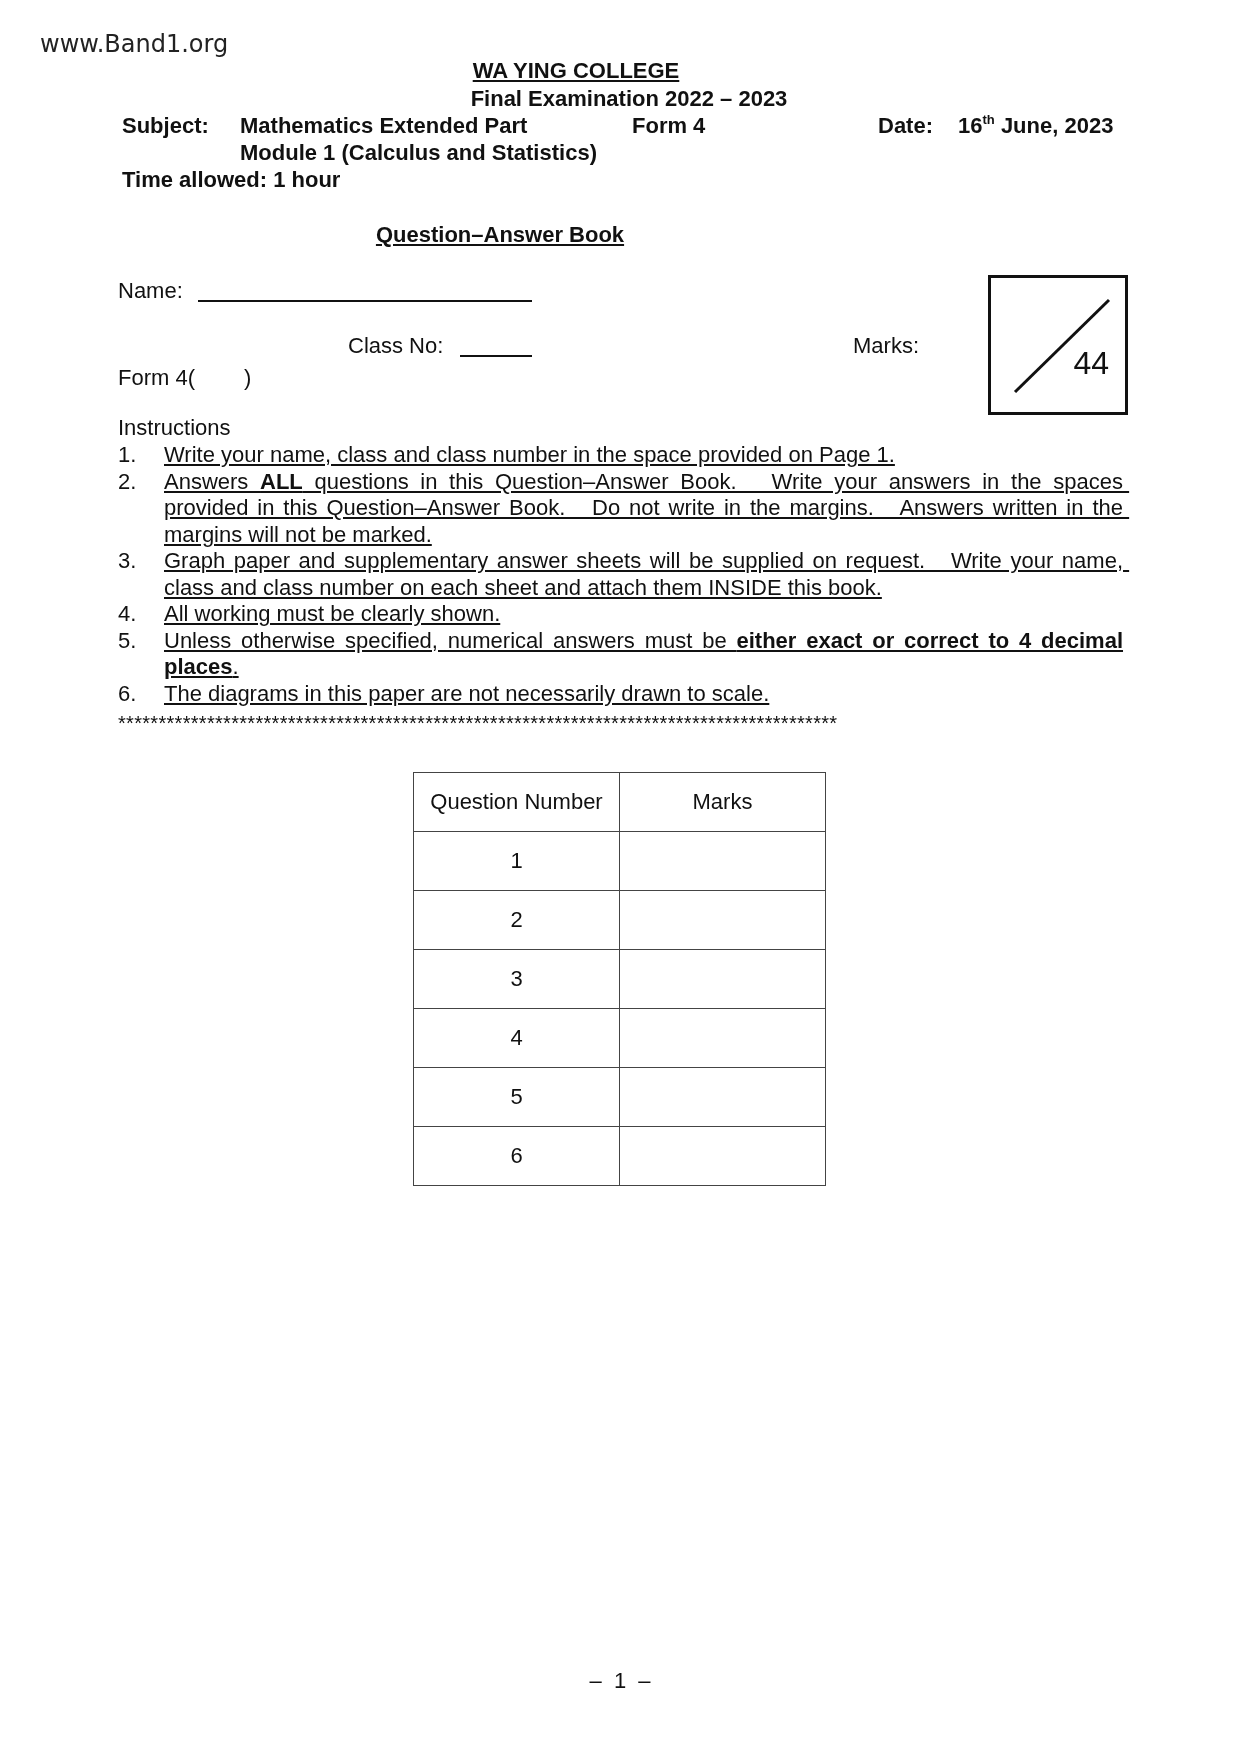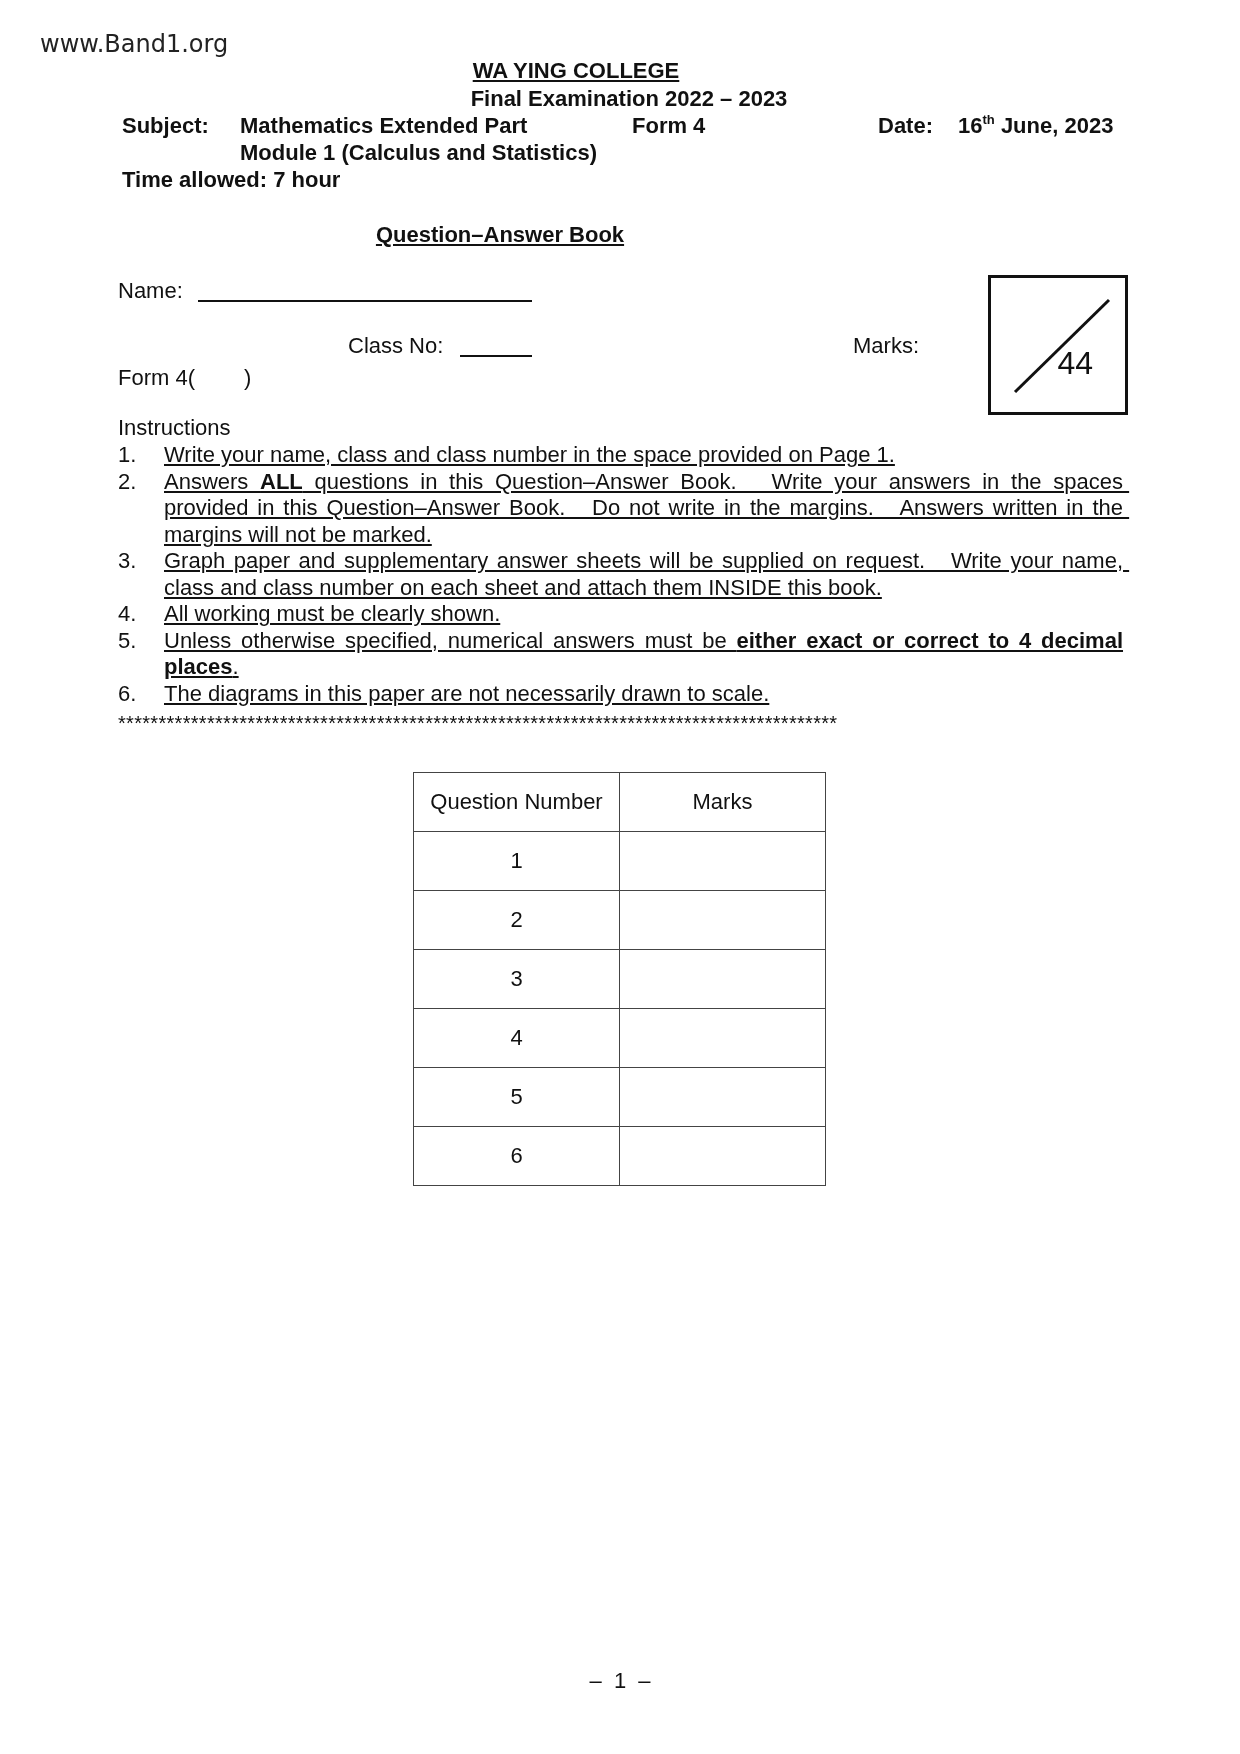--- a/index.html
+++ b/index.html
@@ -20,21 +20,21 @@
   .qab { left: 0; width: 1000px; top: 222px; text-align: center; text-decoration: underline; font-size: 22px; font-weight: bold; }
   .reg { font-size: 22px; font-weight: normal; }
   .name-label { left: 118px; top: 278px; }
   .name-line { left: 198px; top: 300px; width: 334px; border-bottom: 2px solid #111; }
   .form4 { left: 118px; top: 333px; margin-top: 32px; }
   .classno-label { left: 348px; top: 333px; }
   .classno-line { left: 460px; top: 355px; width: 72px; border-bottom: 2px solid #111; }
   .marks-label { left: 853px; top: 333px; }
   .marks-box { left: 988px; top: 275px; width: 140px; height: 140px; border: 3px solid #111; box-sizing: border-box; }
   .marks-box svg { position: absolute; left: 0; top: 0; }
-  .marks-total { right: 32px; bottom: 30px; font-size: 32px; margin-left: 6px; }
+  .marks-total { right: 16px; bottom: 30px; font-size: 32px; margin-left: 6px; }
   .instr-head { left: 118px; top: 415px; }
   .instr { left: 118px; top: 442px; width: 1005px; font-size: 22px; line-height: 26.5px; }
   .instr .item { display: flex; }
   .instr .num { width: 46px; flex: none; }
   .instr .txt { flex: 1; text-align: justify; text-decoration: underline; }
   .stars { left: 118px; top: 712px; font-size: 20px; letter-spacing: 0.3px; white-space: nowrap; }
   table.marks { position: absolute; left: 413px; top: 772px; border-collapse: collapse; }
   table.marks td, table.marks th { border: 1.5px solid #444; width: 205px; height: 58px; text-align: center; font-size: 22px; font-weight: normal; padding: 0; }
   .page-no { left: 0; width: 1240px; top: 1668px; text-align: center; font-size: 22px; }
 </style>
@@ -44,21 +44,21 @@
 <div class="abs watermark">www.Band1.org</div>
 
 <div class="abs h school">WA YING COLLEGE</div>
 <div class="abs h exam">Final Examination 2022 – 2023</div>
 <div class="abs h subj-label">Subject:</div>
 <div class="abs h subj-val">Mathematics Extended Part</div>
 <div class="abs h form">Form 4</div>
 <div class="abs h date-label">Date:</div>
 <div class="abs h date-val"><span>16</span><sup>th</sup><span> June, 2023</span></div>
 <div class="abs h module">Module 1 (Calculus and Statistics)</div>
-<div class="abs h time">Time allowed: 7 hour</div>
+<div class="abs h time">Time allowed: 1 hour</div>
 
 <div class="abs qab">Question–Answer Book</div>
 
 <div class="abs reg name-label">Name:</div>
 <div class="abs name-line"></div>
 <div class="abs reg form4" style="white-space:pre;">Form 4(        )</div>
 <div class="abs reg classno-label">Class No:</div>
 <div class="abs classno-line"></div>
 <div class="abs reg marks-label">Marks:</div>
 <div class="abs marks-box">

